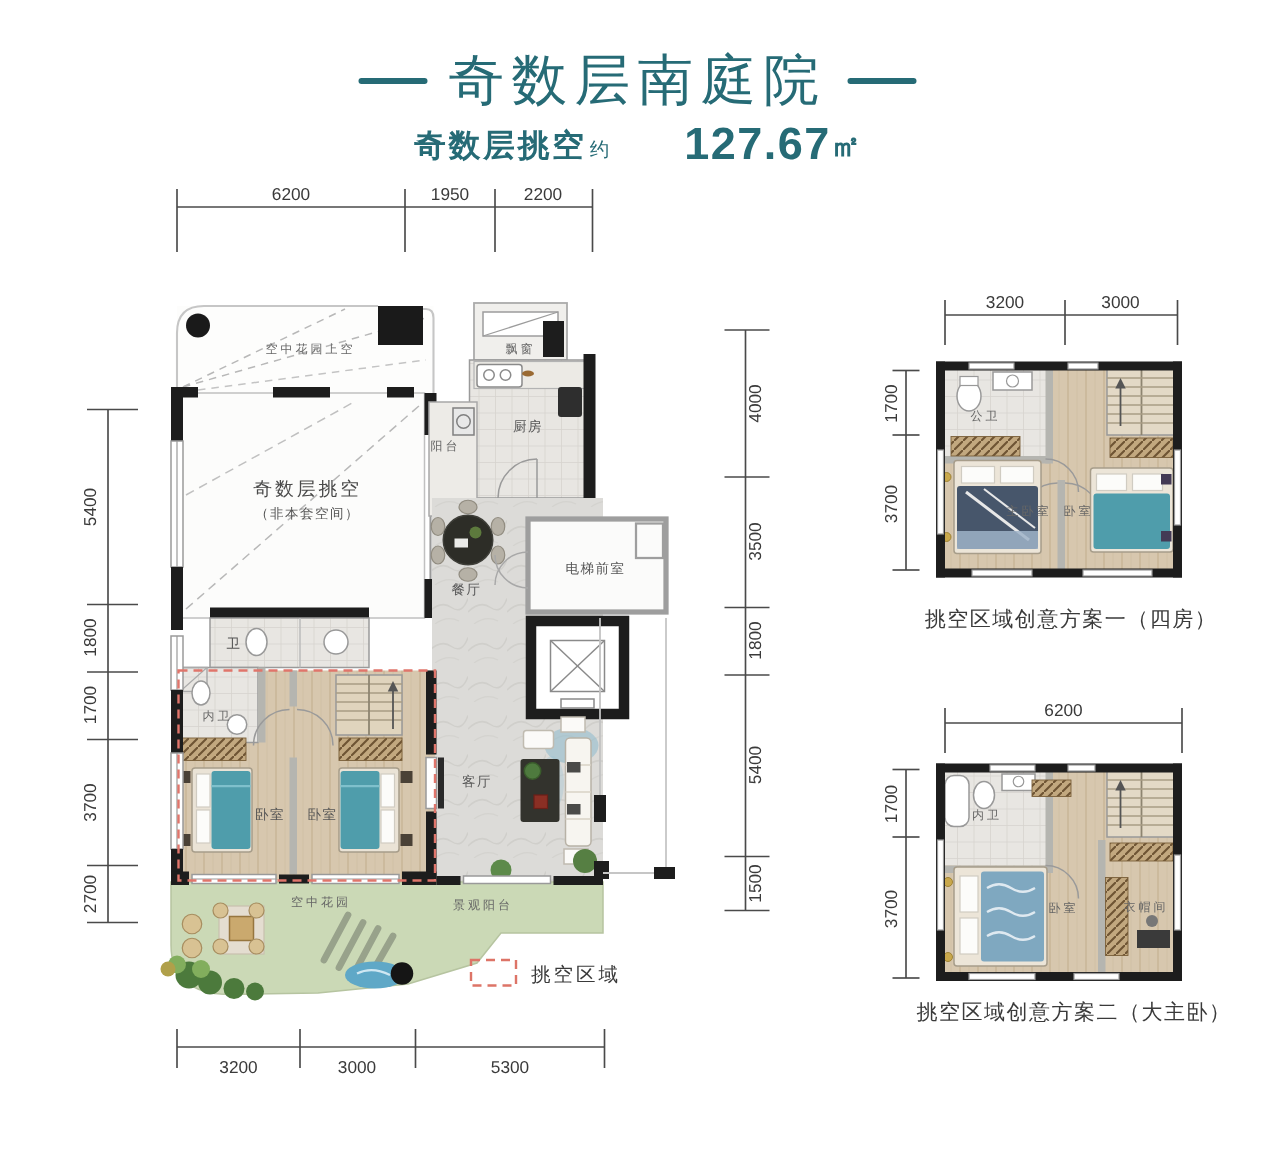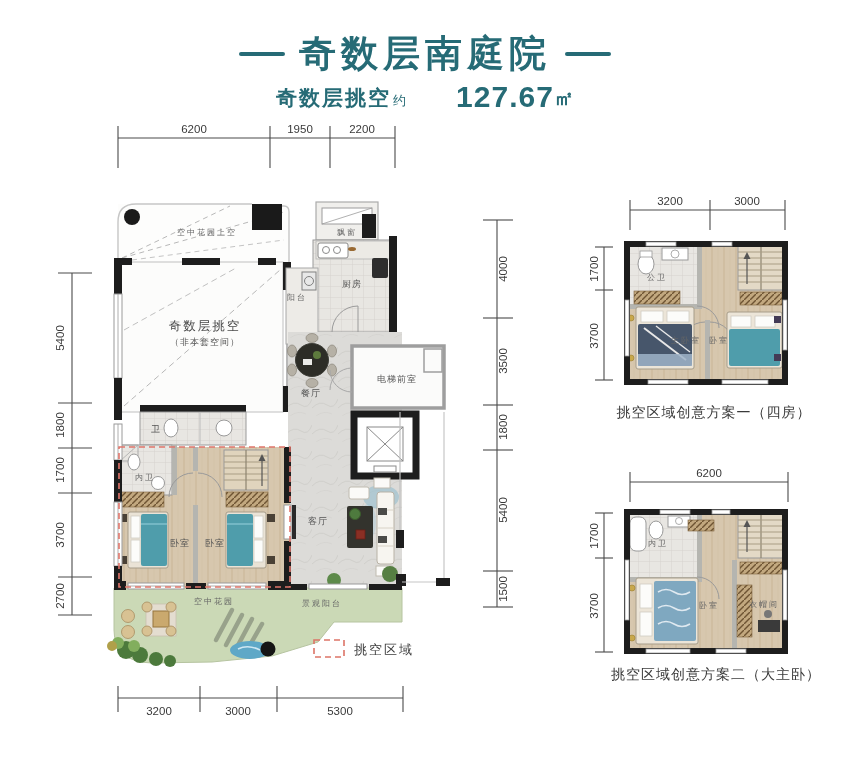--- a/index.html
+++ b/index.html
@@ -1,20 +1,20 @@
 <!DOCTYPE html>
 <html><head>
 <meta charset="utf-8">
 <style>
   html,body{margin:0;padding:0;background:#ffffff;}
   body{font-family:"Liberation Sans","DejaVu Sans",sans-serif;}
   .stage{position:relative;width:850px;height:771px;background:#ffffff;overflow:hidden;}
   .header{position:absolute;top:34px;left:0;right:0;display:flex;align-items:center;justify-content:center;}
   .dash{display:inline-block;width:46px;height:4px;background:#266b76;border-radius:2px;margin:0 14px;}
-  .title{font-size:37px;font-weight:bold;color:#266b76;letter-spacing:5px;line-height:1.1;margin:0;}
+  .title{font-size:37px;font-weight:normal;color:#266b76;letter-spacing:5px;line-height:1.1;margin:0;}
   .subtitle{position:absolute;top:80px;left:0;right:0;text-align:center;color:#266b76;}
   .subtitle .lab{font-size:21px;font-weight:600;letter-spacing:2px;vertical-align:baseline;}
   .subtitle .approx{font-size:13px;margin:0 2px;vertical-align:baseline;}
   .subtitle .big{font-size:30px;font-weight:bold;letter-spacing:1px;vertical-align:-2px;margin-left:48px;}
   .subtitle .unit{font-size:20px;font-weight:600;vertical-align:baseline;}
   svg{position:absolute;top:0;left:0;}
   svg text{font-family:"Liberation Sans","DejaVu Sans",sans-serif;}
   .dim{font-size:11.5px;fill:#3a3a3a;}
   .lbl{font-size:9px;fill:#555555;letter-spacing:1px;}
   .lbl-sm{font-size:8px;fill:#666666;letter-spacing:2px;}

